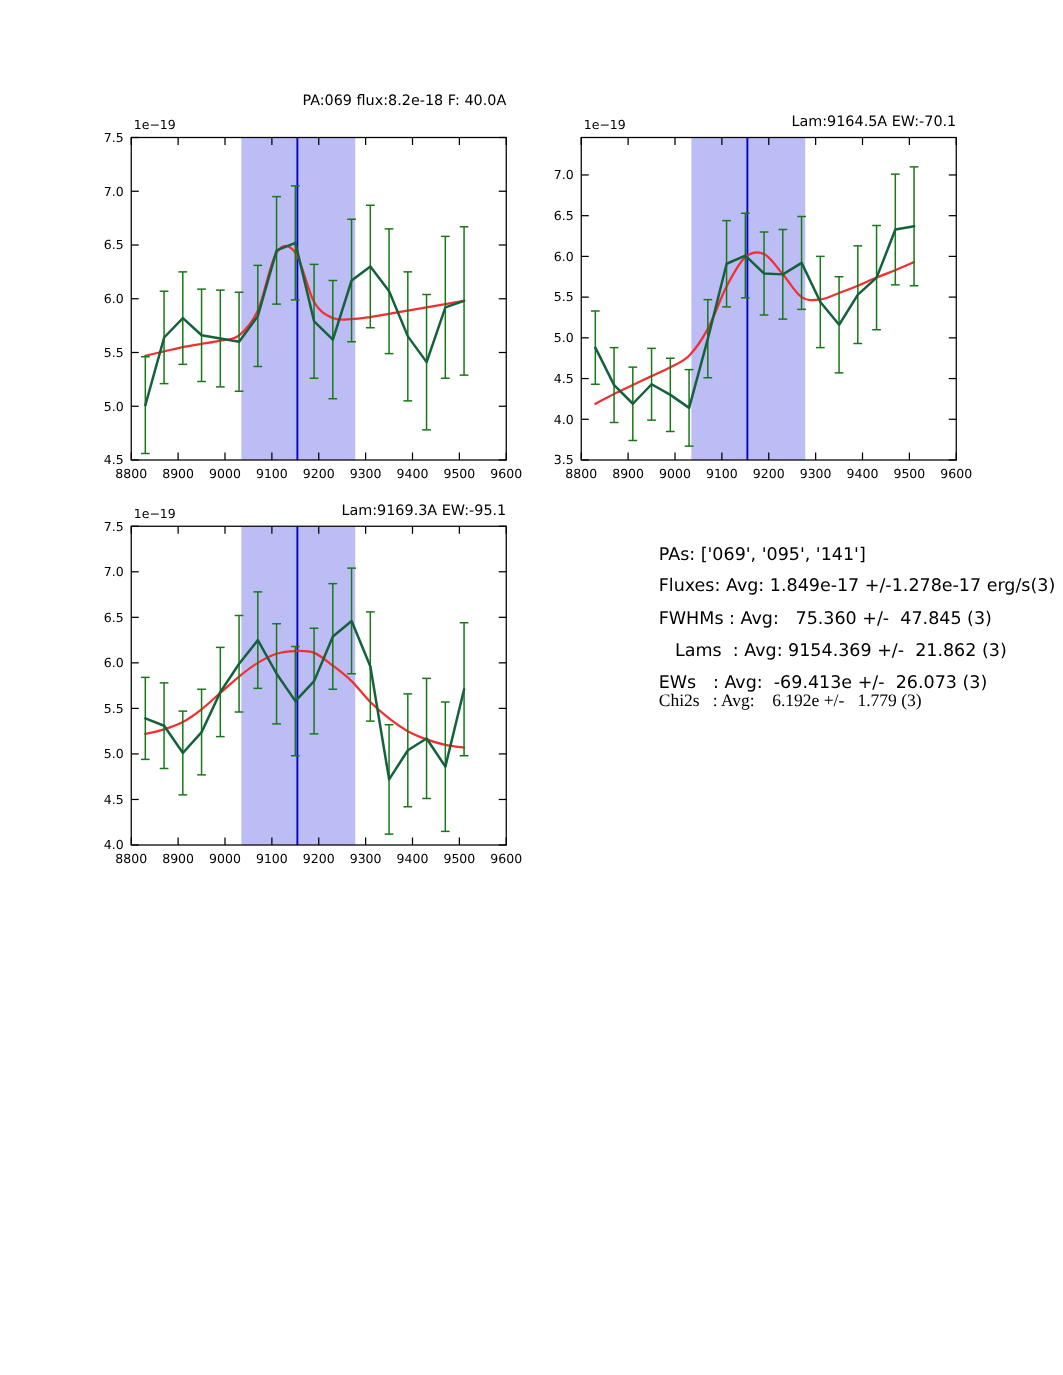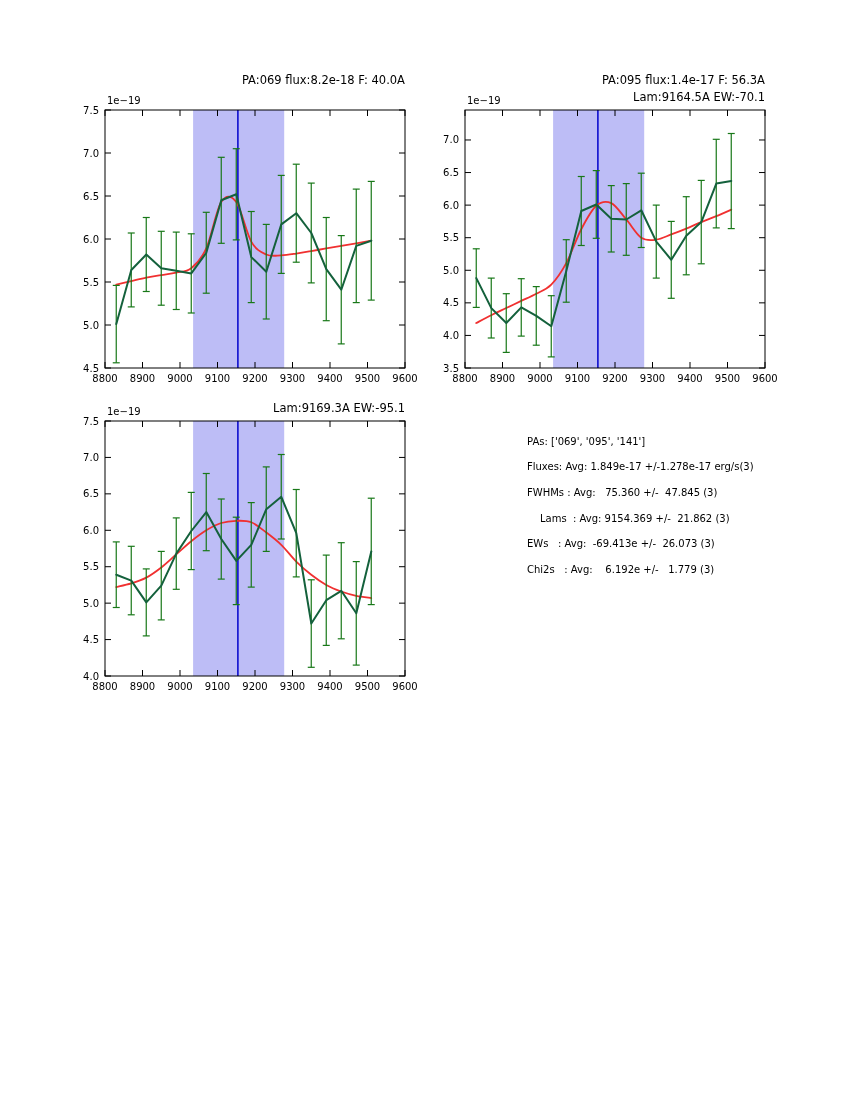--- a/index.html
+++ b/index.html
@@ -8,21 +8,21 @@
     font-family:"DejaVu Sans", "Liberation Sans", sans-serif; color:#000;
     overflow:hidden;
   }
   #charts { position:absolute; left:0; top:0; }
   .chart-title {
     position:absolute; width:300px; text-align:right;
     font-size:11.5px; line-height:14px; color:#000; white-space:nowrap;
   }
   .offset-label { position:absolute; font-size:10px; color:#000; }
   .summary { position:absolute; left:527px; top:434px; }
-  .sline { position:absolute; left:0; font-size:10px; white-space:pre; color:#000; }
+  .sline { position:absolute; left:0; font-size:14px; white-space:pre; color:#000; }
 </style>
 </head>
 <body>
 
 <div class="page">
 
   <svg id="charts" width="850" height="1100">
       <g>
         <rect x="193.1" y="110" width="91.1" height="258" fill="#bdbdf6"></rect>
         <line x1="237.9" x2="237.9" y1="110" y2="368" stroke="#0000cc" stroke-width="1.5"></line>
@@ -372,29 +372,28 @@
           <text x="99" y="497.35714285714283" text-anchor="end" font-size="10px" fill="#000000">6.5</text>
           <text x="99" y="460.92857142857144" text-anchor="end" font-size="10px" fill="#000000">7.0</text>
           <text x="99" y="424.5" text-anchor="end" font-size="10px" fill="#000000">7.5</text>
         </g>
       </g>
     </svg>
 
   <div class="chart-title" style="left:105px; top:73px;">PA:069 flux:8.2e-18 F: 40.0A</div>
   <div class="offset-label" style="left:107px; top:95px;">1e−19</div>
 
-  <div class="chart-title" style="left:465px; top:73px;">PA:095 flux:1.4e-17 F: 56.3A</div>
   <div class="chart-title" style="left:465px; top:90px;">Lam:9164.5A EW:-70.1</div>
   <div class="offset-label" style="left:467px; top:95px;">1e−19</div>
 
   <div class="chart-title" style="left:105px; top:401px;">Lam:9169.3A EW:-95.1</div>
   <div class="offset-label" style="left:107px; top:406px;">1e−19</div>
 
   <div class="summary">
     <div class="sline" style="top:2px;">PAs: ['069', '095', '141']</div>
     <div class="sline" style="top:27px;">Fluxes: Avg: 1.849e-17 +/-1.278e-17 erg/s(3)</div>
     <div class="sline" style="top:53px;">FWHMs : Avg:   75.360 +/-  47.845 (3)</div>
     <div class="sline" style="top:79px;margin-left:13px;">Lams  : Avg: 9154.369 +/-  21.862 (3)</div>
     <div class="sline" style="top:104px;">EWs   : Avg:  -69.413e +/-  26.073 (3)</div>
-    <div class="sline" style="top:130px;">Chi2s   : Avg:    6.192e +/-   1.779 (3)</div>
+    <div class="sline" style="top:120px;font-family:Liberation Serif, serif;">Chi2s   : Avg:    6.192e +/-   1.779 (3)</div>
   </div>
 
 </div>
 
 </body></html>

